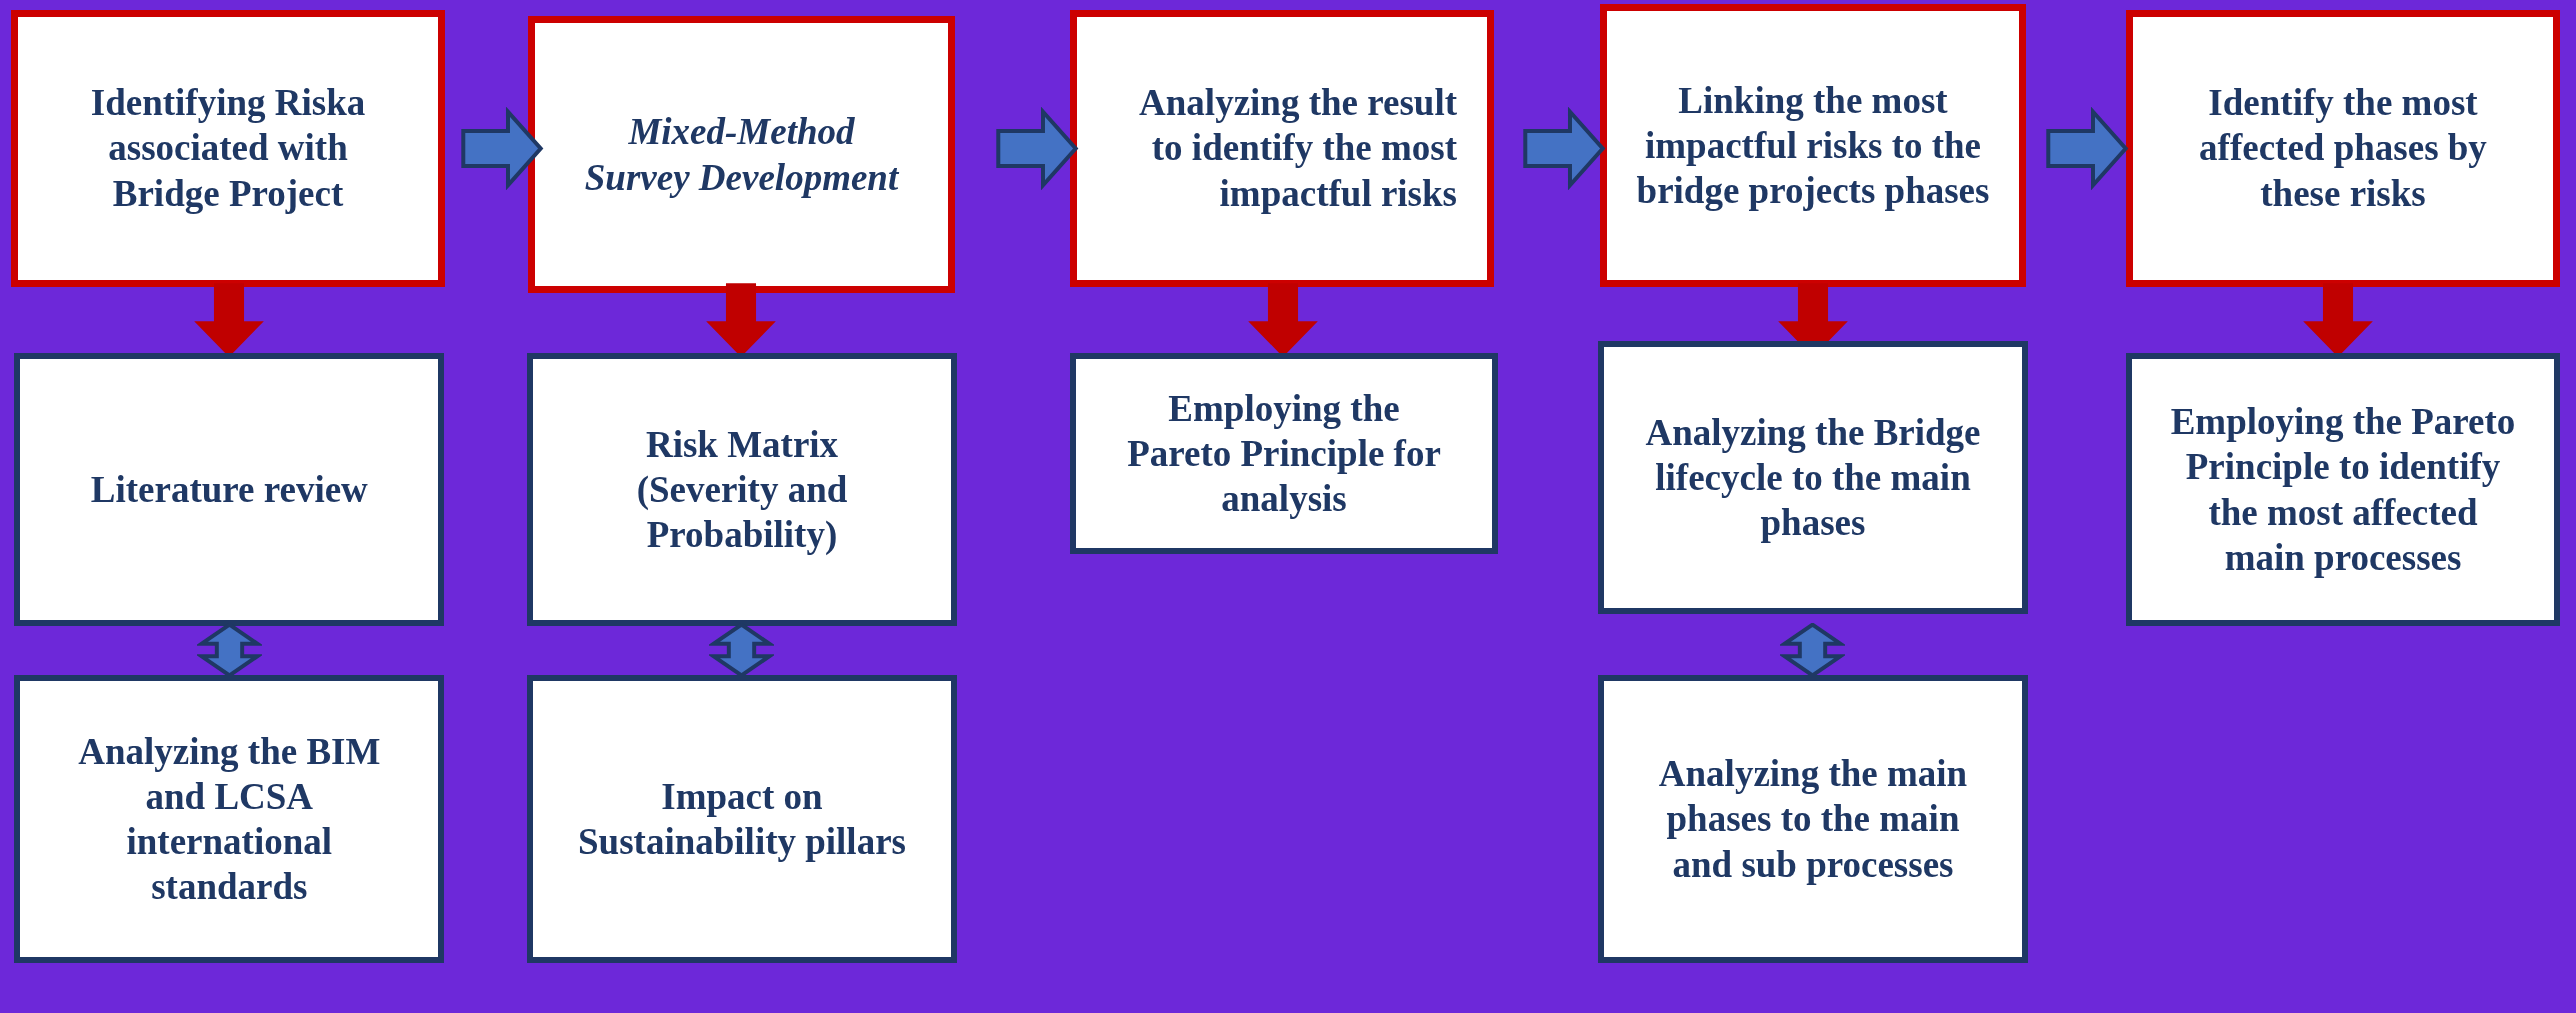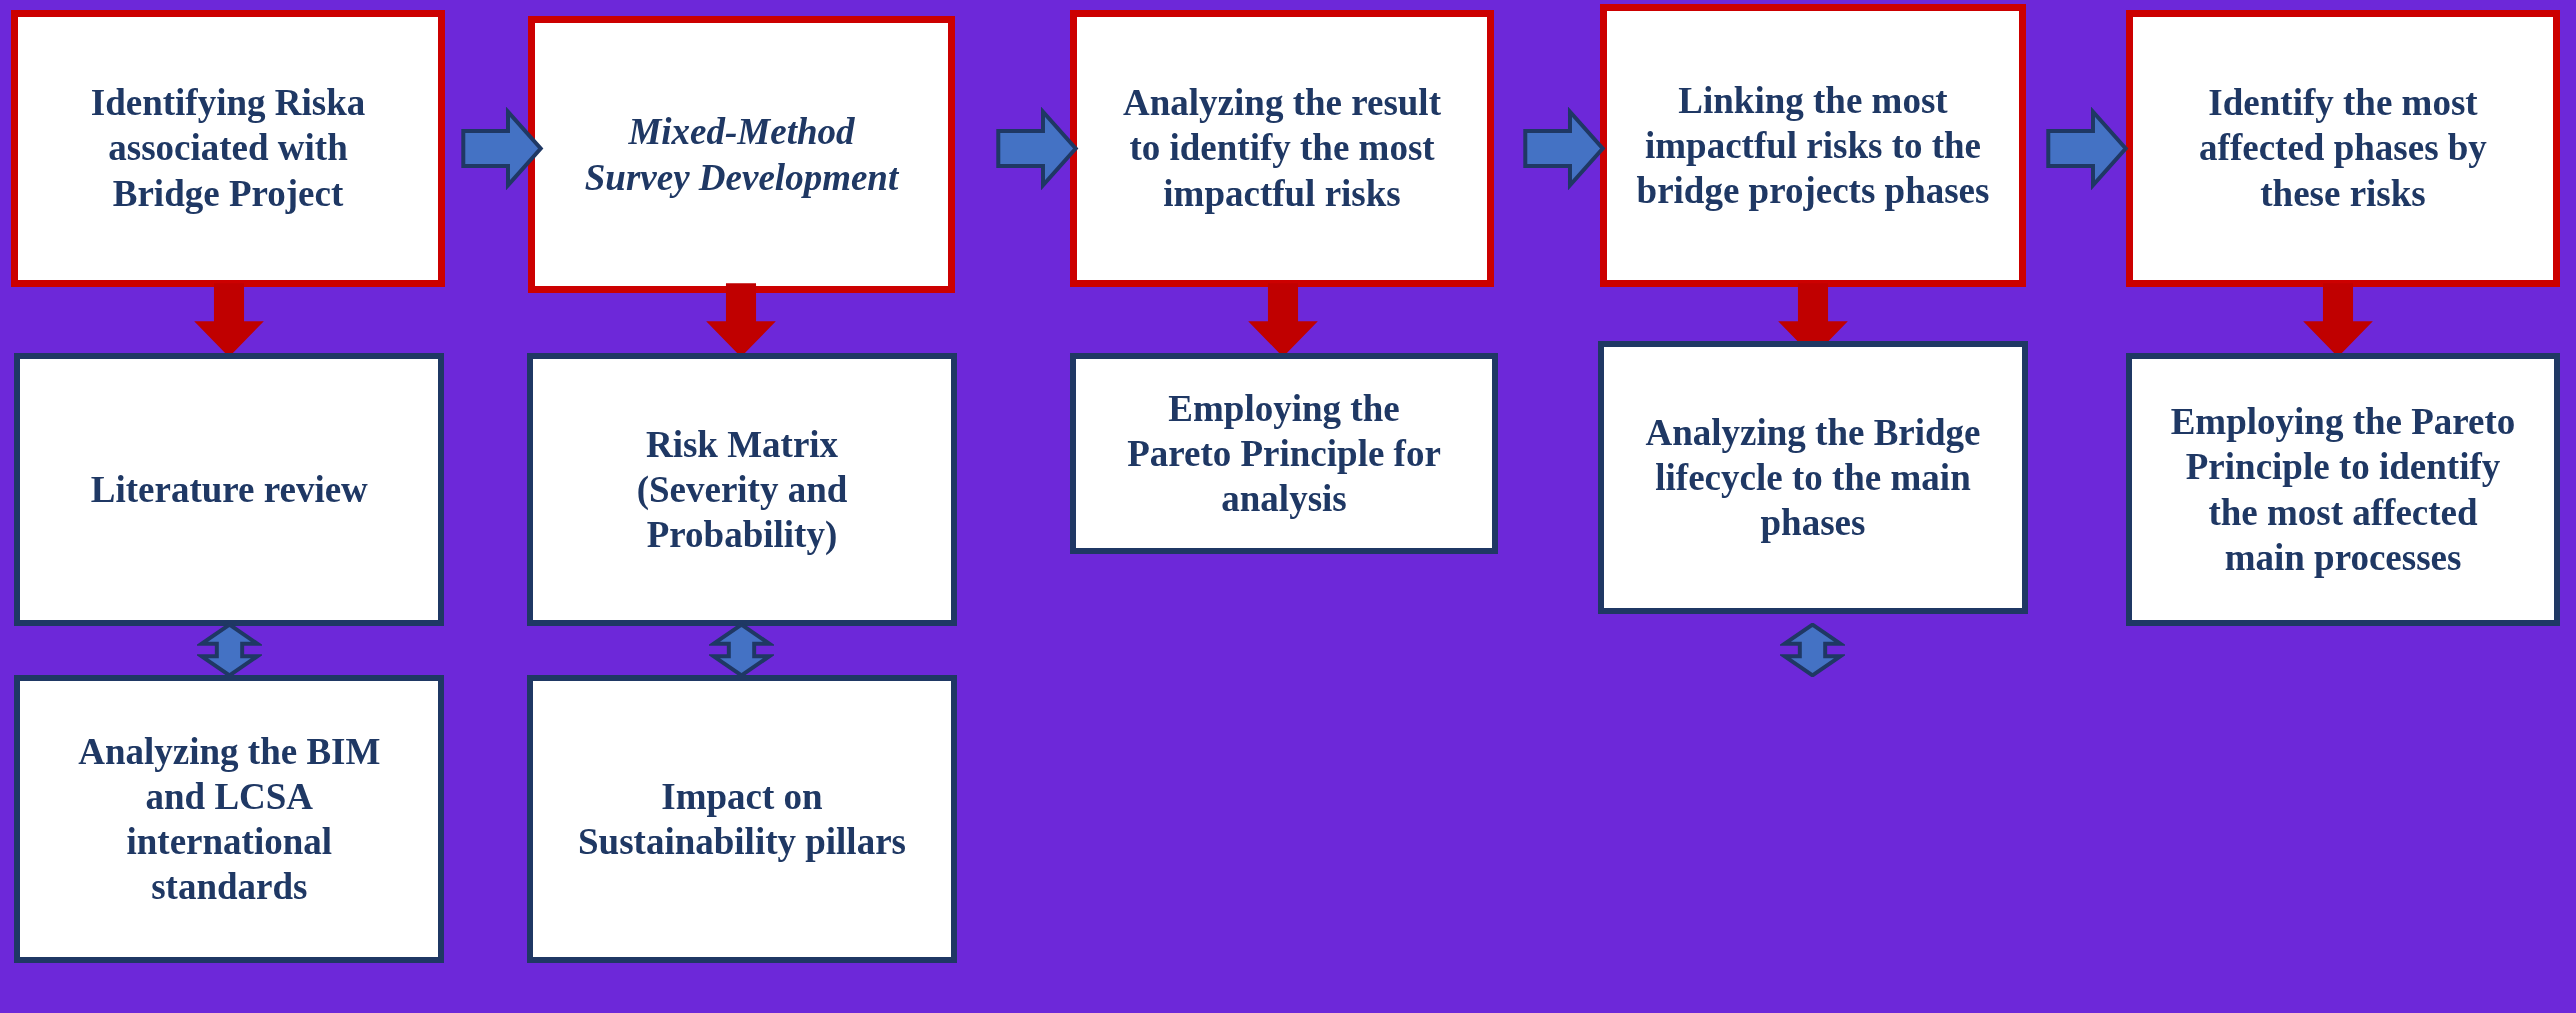--- a/index.html
+++ b/index.html
@@ -33,21 +33,21 @@
 
   <div class="box red" style="left:11px;top:9.5px;width:434px;height:277px;">
     <span class="txt" style="font-size:37px;max-width:310px;">Identifying Riska associated with Bridge Project</span>
   </div>
 
   <div class="box red" style="left:528px;top:16px;width:427px;height:277px;font-style:italic;">
     <span class="txt" style="font-size:37px;max-width:318px;">Mixed-Method Survey Development</span>
   </div>
 
   <div class="box red" style="left:1070px;top:9.5px;width:424px;height:277px;">
-    <span class="txt" style="font-size:37px;max-width:350px;">Analyzing the result to identify the most impactful risks</span>
+    <span class="txt" style="font-size:37px;max-width:350px;text-align:right;">Analyzing the result to identify the most impactful risks</span>
   </div>
 
   <div class="box red" style="left:1600px;top:4px;width:426px;height:283px;">
     <span class="txt" style="font-size:37px;max-width:362px;">Linking the most impactful risks to the bridge projects phases</span>
   </div>
 
   <div class="box red" style="left:2126px;top:9.5px;width:434px;height:277px;">
     <span class="txt" style="font-size:37px;max-width:366px;">Identify the most affected phases by these risks</span>
   </div>
 
@@ -144,15 +144,18 @@
   </div>
 
   <div class="box navy" style="left:14.3px;top:675px;width:430px;height:288px;">
     <span class="txt" style="font-size:37px;max-width:318px;">Analyzing the BIM and LCSA international standards</span>
   </div>
 
   <div class="box navy" style="left:527px;top:675px;width:430px;height:288px;">
     <span class="txt" style="font-size:37px;max-width:342px;">Impact on Sustainability pillars</span>
   </div>
 
+  <div class="box navy" style="left:1598px;top:675px;width:430px;height:288px;">
+    <span class="txt" style="font-size:37px;max-width:342px;">Analyzing the main phases to the main and sub processes</span>
+  </div>
 
 </div>
 
 
 </body></html>

